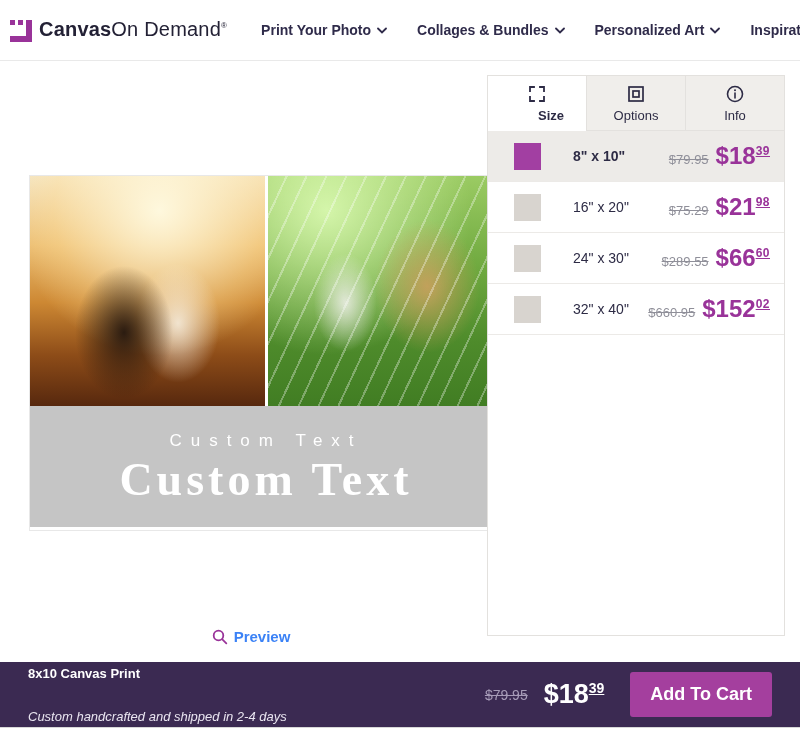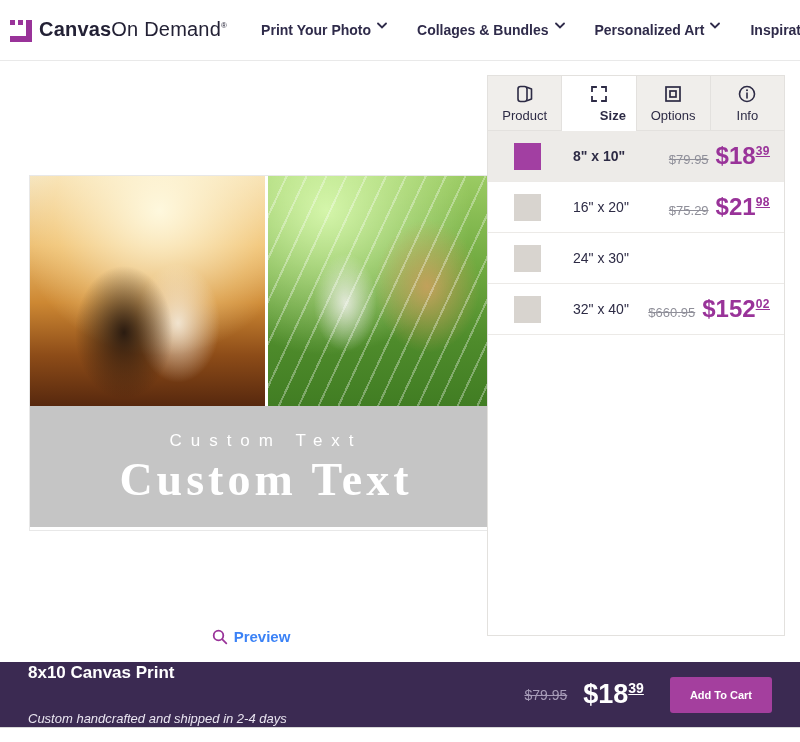--- a/index.html
+++ b/index.html
@@ -11,21 +11,21 @@
   .header { position:absolute; top:0; left:0; width:800px; height:61px;
             display:flex; align-items:center; background:#fff; border-bottom:1px solid #e9e9e9; padding:0 12px 0 10px; }
   .logo { display:flex; align-items:flex-start; cursor:pointer; }
   .logo-mark { width:22px; height:22px; margin-right:7px; margin-top:2px; }
   .logo-text { font-size:20px; color:#232135; letter-spacing:.2px; white-space:nowrap; }
   .logo-bold { font-weight:700; }
   .logo-reg { font-weight:400;margin-top:40px; }
   .logo-tm { font-size:8px; vertical-align:super; color:#232135; }
 
   .nav { display:flex; align-items:center; gap:30px; margin-left:34px; }
-  .nav-item { display:flex; gap:6px; font-size:14px; font-weight:700; color:#2f2b4a; cursor:pointer; white-space:nowrap; }
+  .nav-item { display:flex; align-items:center; gap:6px; font-size:14px; font-weight:700; color:#2f2b4a; cursor:pointer; white-space:nowrap; }
   .chev { width:10px; height:7px; }
 
   
   .collage { position:absolute; left:30px; top:176px; width:472px; height:354px; box-shadow:0 0 0 1px #e8e8e8; }
   .photo-row { display:flex; height:230px; gap:3px; background:#fff; }
   .photo { flex:1; }
   .photo-left {
     background:
       radial-gradient(ellipse 70px 95px at 40% 68%, rgba(35,22,14,.95), rgba(35,22,14,0) 70%),
       radial-gradient(ellipse 60px 85px at 63% 64%, rgba(248,242,230,.85), rgba(248,242,230,0) 70%),
@@ -66,28 +66,28 @@
   .size-row.selected .size-label { font-weight:700; }
   .price-group { margin-left:auto; display:flex; align-items:baseline; gap:7px; white-space:nowrap; }
   .old-price { font-size:13px; color:#8f8f99; text-decoration:line-through; }
   .new-price { font-size:24px; font-weight:700; color:#993399; line-height:1; }
   .new-price sup { font-size:12px; font-weight:700; text-decoration:underline; vertical-align:super; letter-spacing:.5px; }
 
   
   .cart-bar { position:absolute; left:0; top:662px; width:800px; height:66px; background:#3b2a52;
               display:flex; align-items:center; padding:0 28px; border-bottom:1px solid #d8d8d8; }
   .bar-left { display:flex; flex-direction:column; gap:3px; }
-  .bar-title { color:#fff; font-size:17px; font-weight:700; }
+  .bar-title { color:#fff; font-size:13px; font-weight:700; }
   .bar-sub { color:#e9e5f0; font-size:13px; font-style:italic;margin-top:25px; }
   .bar-right { margin-left:auto; display:flex; align-items:center; gap:16px; }
   .bar-old { font-size:14px; color:#a79cb8; text-decoration:line-through; }
   .bar-new { font-size:27px; font-weight:700; color:#fff; line-height:1; }
   .bar-new sup { font-size:14px; font-weight:700; text-decoration:underline; vertical-align:super; }
   .add-btn { margin-left:10px; background:#a43f9e; color:#fff; border:none; font-family:"Liberation Sans", sans-serif;
-             font-size:11px; font-weight:700; padding:12px 20px; border-radius:3px; cursor:pointer; }
+             font-size:18px; font-weight:700; padding:12px 20px; border-radius:3px; cursor:pointer; }
 </style>
 </head>
 <body>
 
 <div class="page">
 
   <div class="header">
     <div class="logo">
       <svg class="logo-mark" viewBox="0 0 22 22" fill="#993399">
         <rect x="0" y="0" width="5" height="5"></rect>
@@ -139,27 +139,20 @@
   <div class="preview-link">
     <svg width="16" height="16" viewBox="0 0 16 16" fill="none" stroke="#993399" stroke-width="1.8" stroke-linecap="round">
       <circle cx="6.5" cy="6.5" r="4.8"></circle>
       <path d="M10.3 10.3 L14.3 14.3"></path>
     </svg>
     <span>Preview</span>
   </div>
 
   <div class="panel">
     <div class="tabs">
-      <div class="tab">
-        <svg class="ticon" viewBox="0 0 20 20" fill="none" stroke="currentColor" stroke-width="1.6" stroke-linejoin="round">
-          <rect x="3" y="2.5" width="9" height="15" rx="2.5"></rect>
-          <path d="M12 3.2 L16.5 5 V15 L12 16.8"></path>
-        </svg>
-        <span class="tab-label">Product</span>
-      </div>
       <div class="tab selected">
         <svg class="ticon" viewBox="0 0 20 20" fill="none" stroke="currentColor" stroke-width="1.8" stroke-linecap="square">
           <path d="M3 7 V3 H7"></path>
             <path d="M13 3 H17 V7"></path>
             <path d="M17 13 V17 H13"></path>
             <path d="M7 17 H3 V13"></path>
         </svg>
         <span class="tab-label">Size</span>
       </div>
       <div class="tab">
@@ -191,20 +184,24 @@
       <div class="swatch"></div>
       <div class="size-label">16" x 20"</div>
       <div class="price-group">
         <span class="old-price">$75.29</span>
         <span class="new-price"><span>$21</span><sup>98</sup></span>
       </div>
     </div>
     <div class="size-row">
       <div class="swatch"></div>
       <div class="size-label">24" x 30"</div>
+      <div class="price-group">
+        <span class="old-price">$289.55</span>
+        <span class="new-price"><span>$66</span><sup>60</sup></span>
+      </div>
     </div>
     <div class="size-row">
       <div class="swatch"></div>
       <div class="size-label">32" x 40"</div>
       <div class="price-group">
         <span class="old-price">$660.95</span>
         <span class="new-price"><span>$152</span><sup>02</sup></span>
       </div>
     </div>
   </div>

